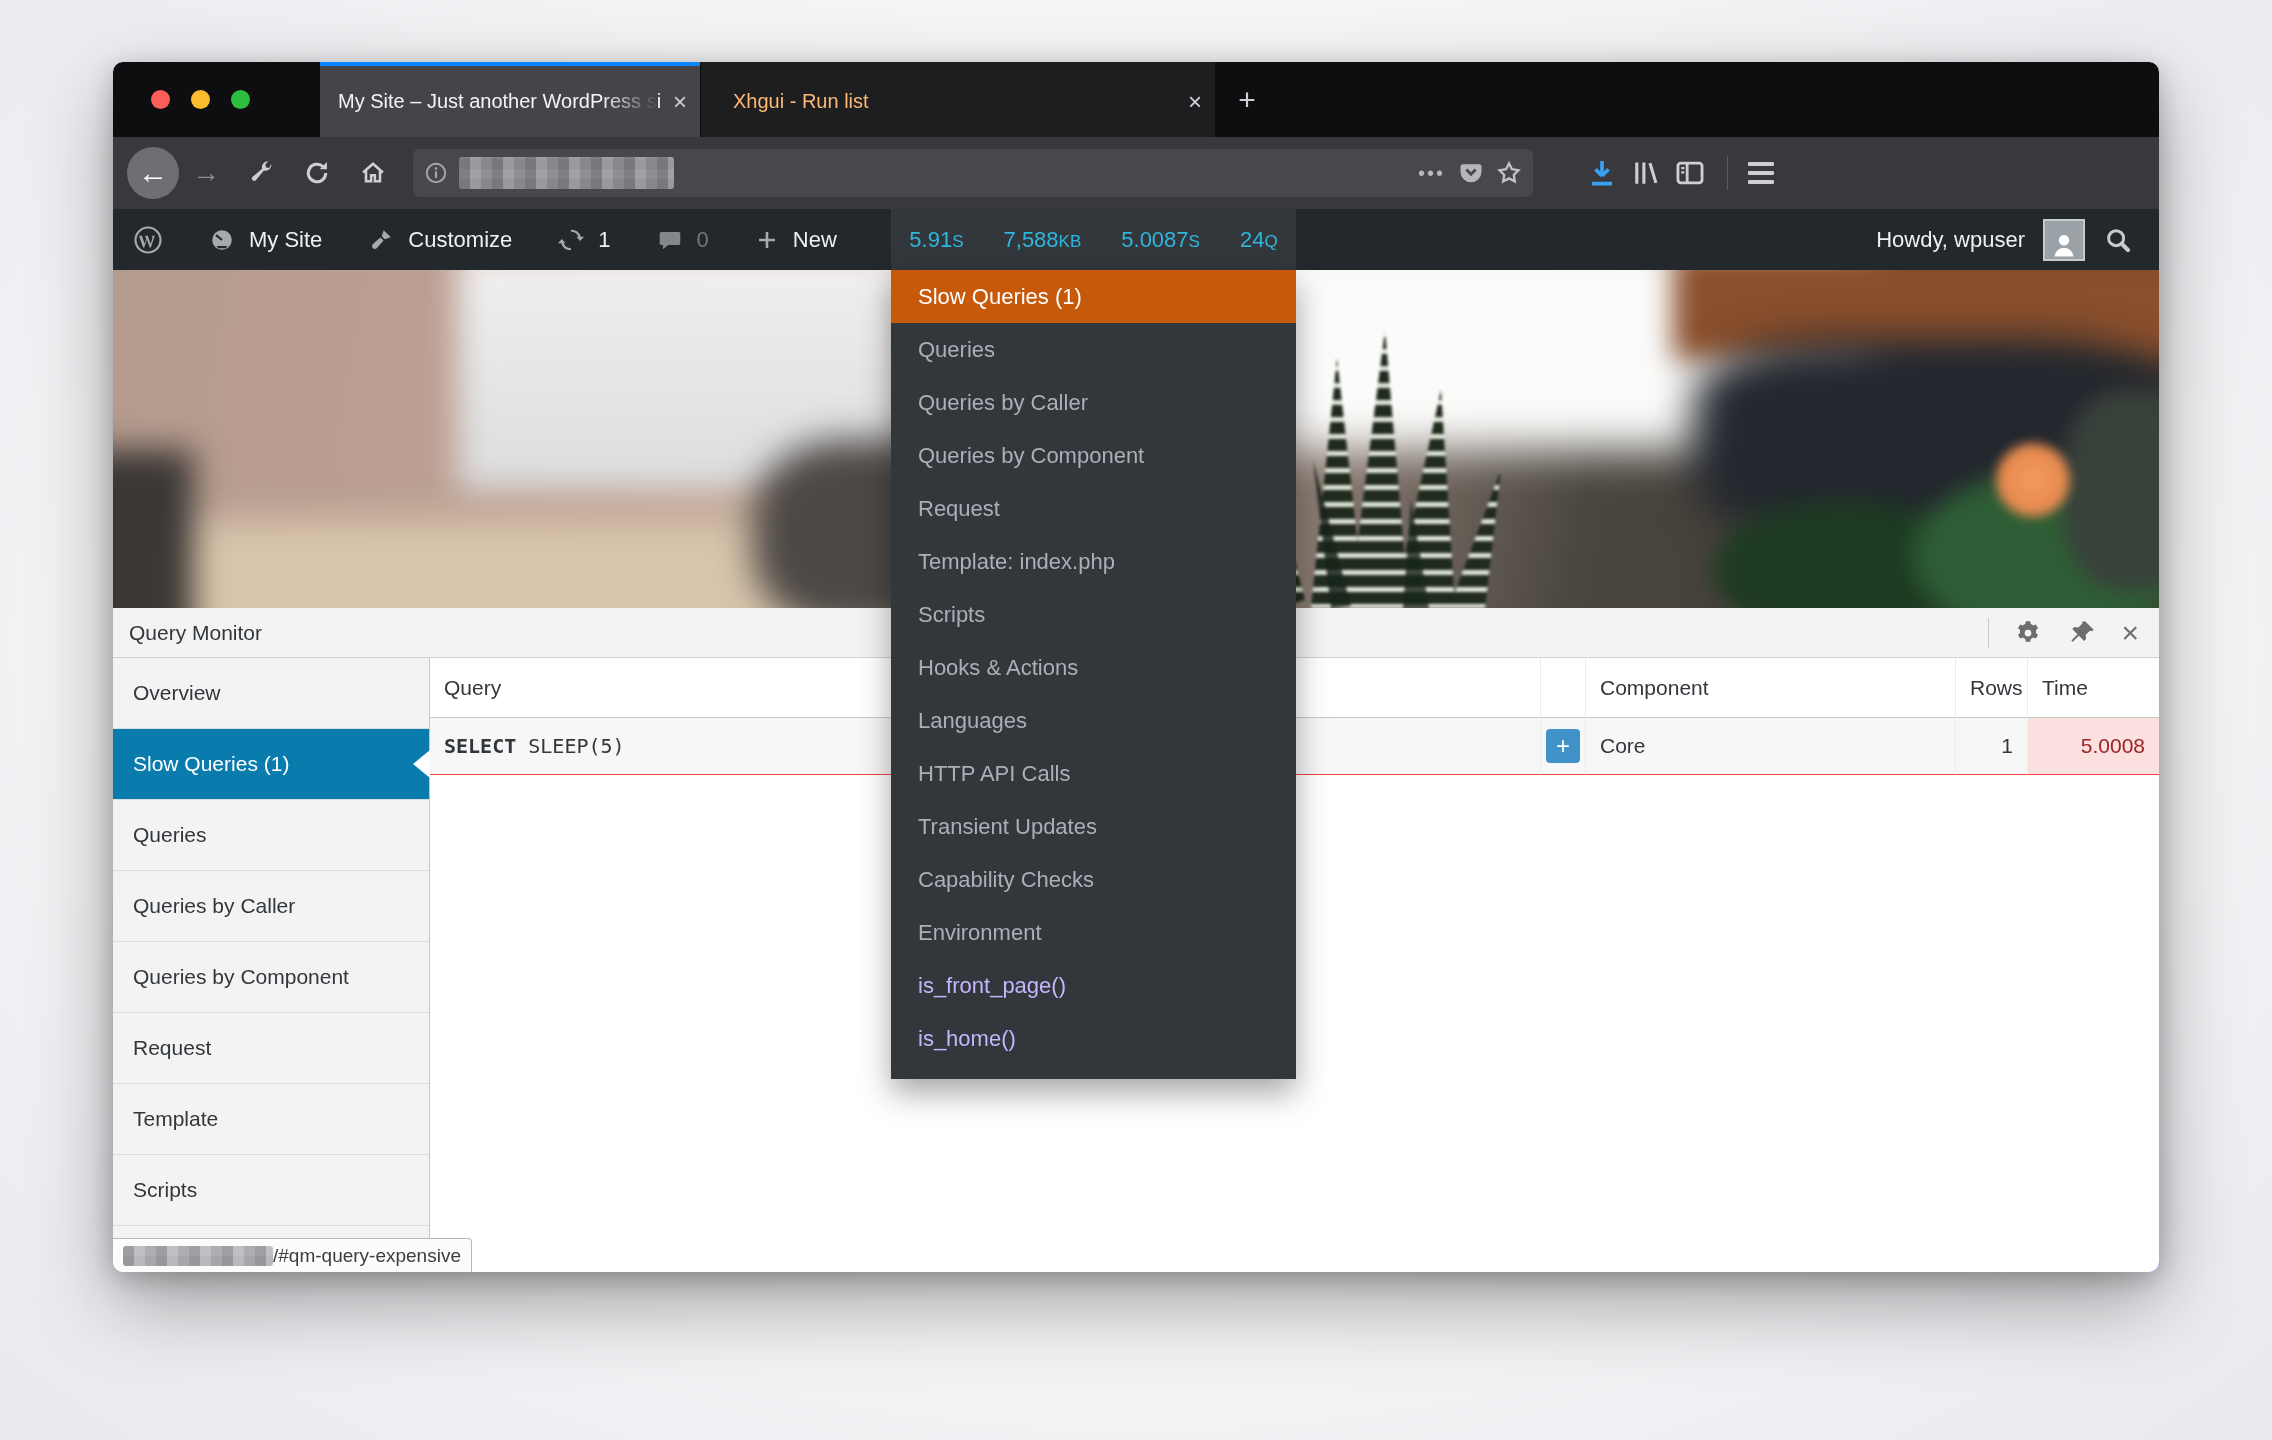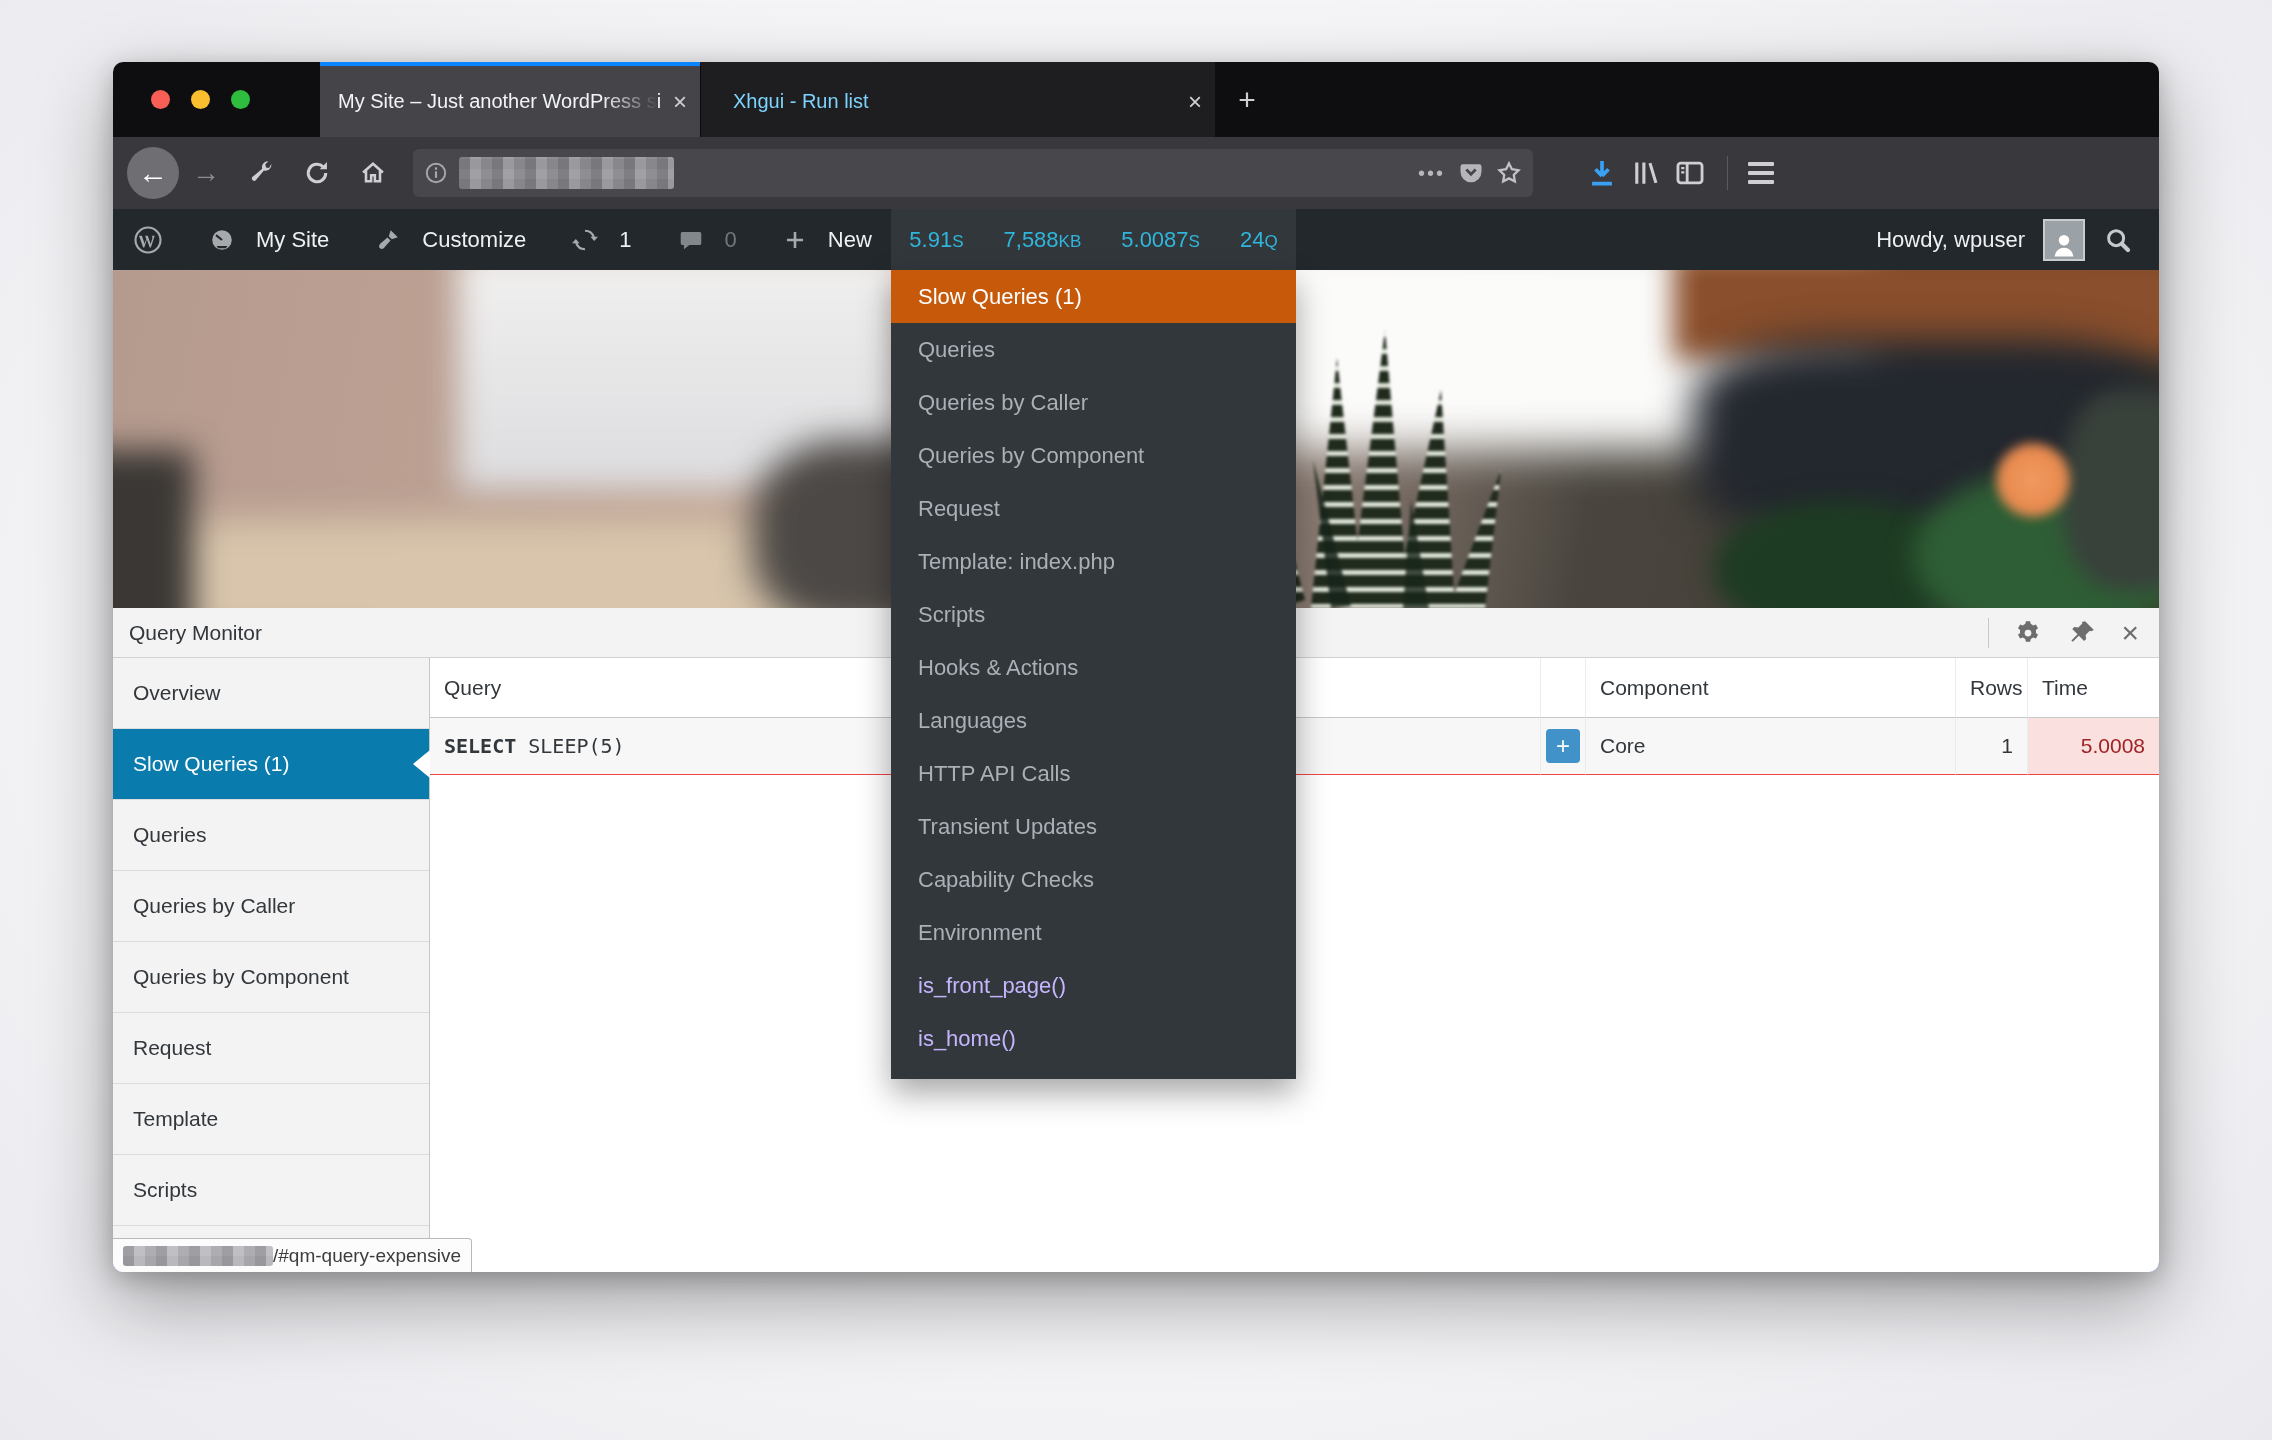--- a/index.html
+++ b/index.html
@@ -17,21 +17,21 @@
   }
   
   .tabbar{position:absolute;left:0;top:0;width:100%;height:75px;background:#0e0e10;display:flex;align-items:stretch;}
   .traffic{width:207px;display:flex;align-items:center;gap:21px;padding-left:38px;box-sizing:border-box;}
   .tl{width:19px;height:19px;border-radius:50%;}
   .tl.red{background:#f95e57;}  .tl.yellow{background:#fbbe2e;}  .tl.green{background:#2ebd3e;}
   .tab{position:relative;display:flex;align-items:center;box-sizing:border-box;}
   .tab.active{width:380px;background:#454549;border-top:4px solid #0a84ff;}
   .tab.inactive{width:515px;background:#1e1e21;border-top:4px solid transparent;border-left:1px solid #0a0a0b;}
   .tab-title{flex:1;padding-left:18px;font-size:20px;color:#f3f4f6;white-space:nowrap;overflow:hidden;}
-  .tab.inactive .tab-title{color:#7dd3fc;padding-left:32px;}
+  .tab.inactive .tab-title{color:#fdba74;padding-left:32px;}
   .tab-fade{position:absolute;right:42px;top:0;bottom:0;width:56px;background:linear-gradient(90deg,rgba(69,69,73,0),#454549);}
   .tab-close{width:40px;font-size:24px;color:#cfcfd3;text-align:center;cursor:default;}
   .newtab{display:flex;align-items:center;justify-content:center;width:64px;font-size:30px;color:#cfcfd3;}
   
   .navbar{position:absolute;left:0;top:75px;width:100%;height:72px;background:#38383d;display:flex;align-items:center;}
   .navbtn{display:flex;align-items:center;justify-content:center;}
   .backcircle{width:52px;height:52px;border-radius:50%;background:#6e6e73;margin-left:14px;color:#fff;font-size:30px;}
   .fwd{width:54px;color:#8d8d92;font-size:28px;}
   .toolicon{width:56px;height:40px;}
   .urlbar{margin-left:12px;width:1120px;height:48px;background:#47474c;border-radius:6px;display:flex;align-items:center;padding:0 10px;box-sizing:border-box;}
@@ -42,21 +42,21 @@
   .url-redact{width:215px;height:32px;margin-left:10px;}
   .urlbar .spacer{flex:1;}
   .pageaction{color:#b7b7bb;font-size:20px;letter-spacing:2px;margin:0 12px;}
   .nav-right{display:flex;align-items:center;margin-left:52px;gap:10px;}
   .vdiv{width:1px;height:34px;background:#5a5a60;margin:0 10px;}
   .hamburger{display:flex;flex-direction:column;gap:5px;width:26px;margin-right:26px;}
   .hamburger span{height:4px;background:#cfcfd3;border-radius:1px;}
   
   .adminbar{position:absolute;left:0;top:147px;width:100%;height:61px;background:#23282d;color:#eef0f1;font-size:22px;}
   .ab-left{position:absolute;left:0;top:0;bottom:0;display:flex;align-items:center;gap:46px;padding-left:20px;}
-  .ab-item{display:flex;align-items:center;gap:21px;}
+  .ab-item{display:flex;align-items:center;gap:14px;}
   .ab-count{color:#eef0f1;}
   .ab-count.dim{color:#72777c;}
   .ab-stats{position:absolute;left:778px;top:0;width:405px;height:61px;background:#32373c;display:flex;align-items:center;justify-content:center;gap:40px;}
   .stat{color:#30b6dc;font-size:22px;}
   .stat .unit{font-size:17px;}
   .ab-right{position:absolute;right:0;top:0;bottom:0;display:flex;align-items:center;gap:18px;padding-right:26px;}
   .avatar{width:38px;height:38px;background:#9aa1a7;border:2px solid #c6cbce;display:flex;align-items:flex-end;justify-content:center;overflow:hidden;}
   
   .photo{position:absolute;left:0;top:208px;width:100%;height:338px;overflow:hidden;background:linear-gradient(100deg,#b59a8e 0%,#c3a898 38%,#9c8a80 55%,#4a463f 72%,#3c352c 100%);}
   .blob{position:absolute;filter:blur(14px);}

